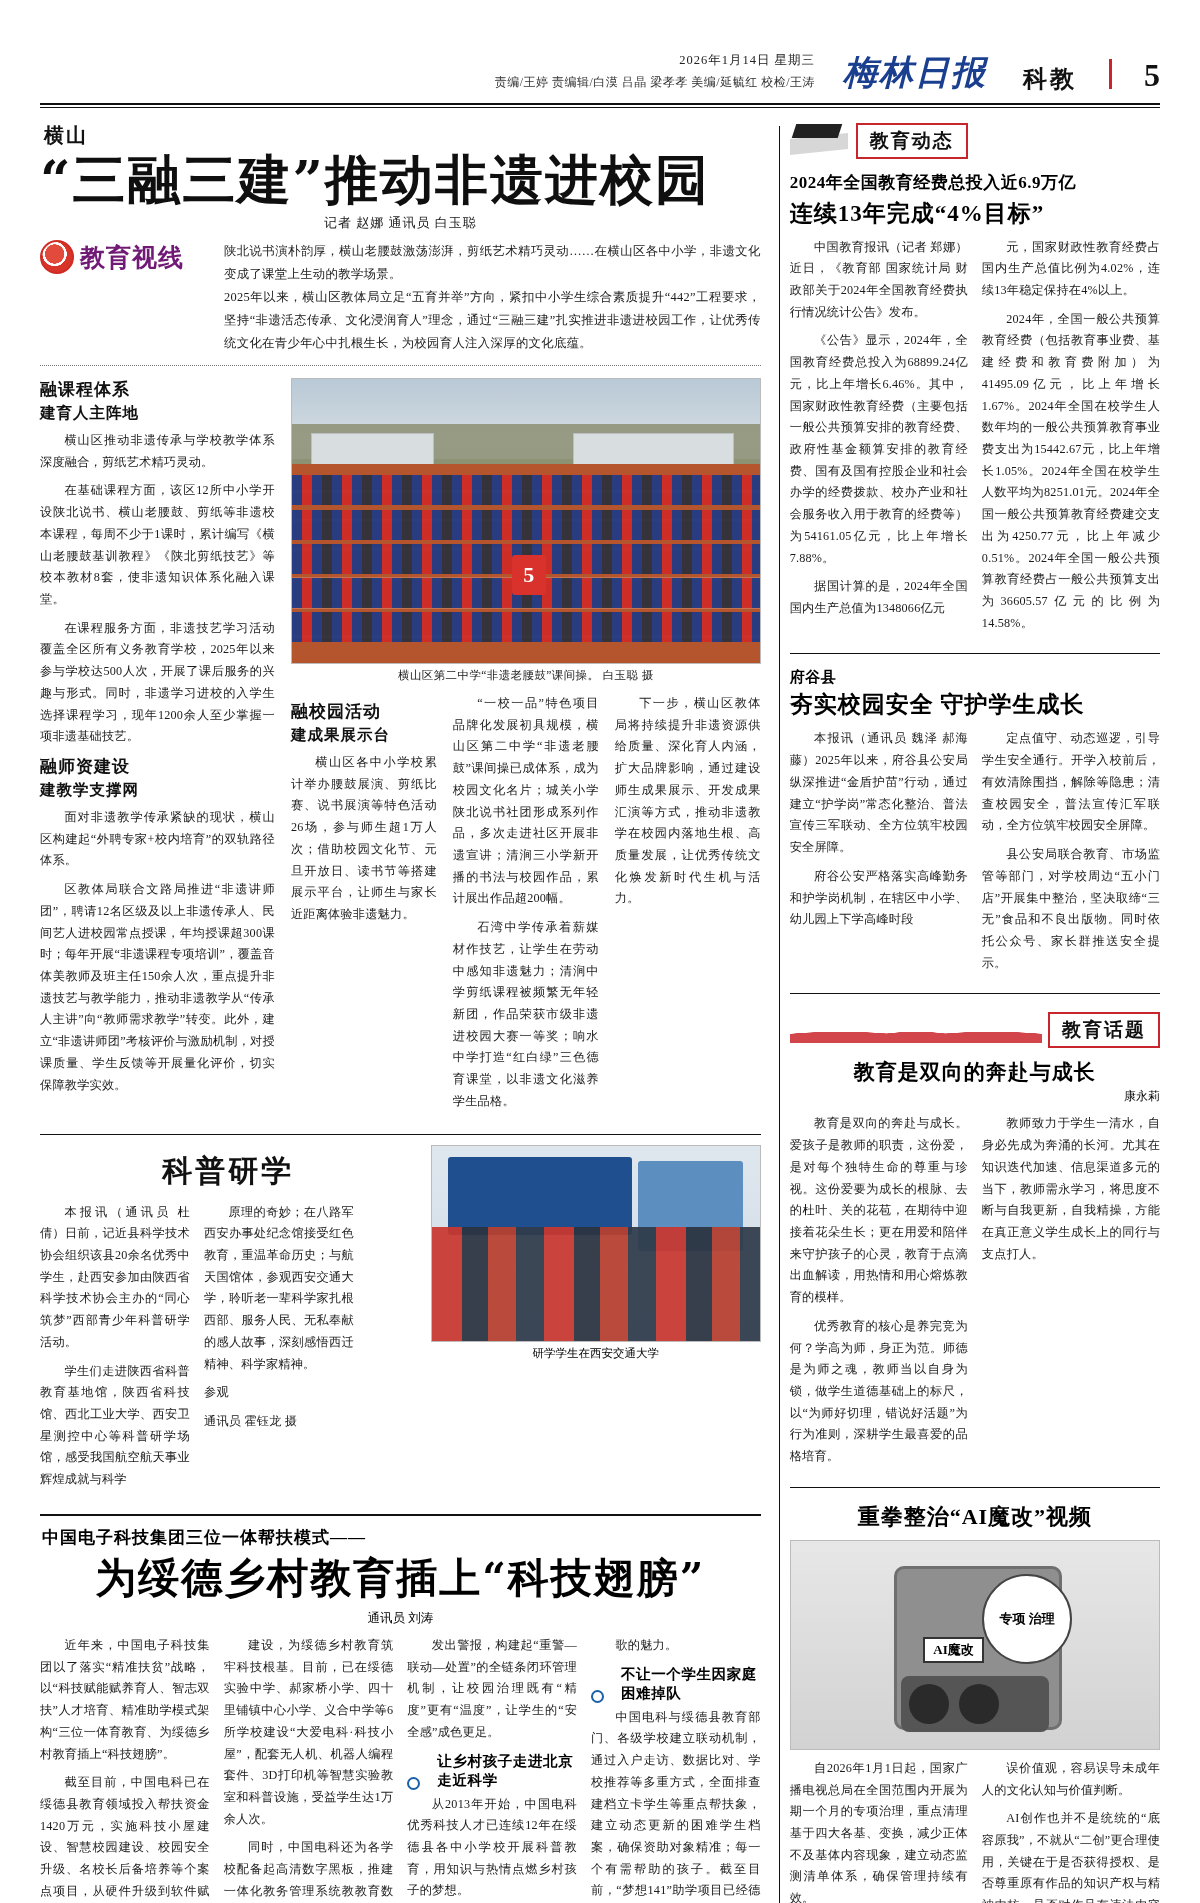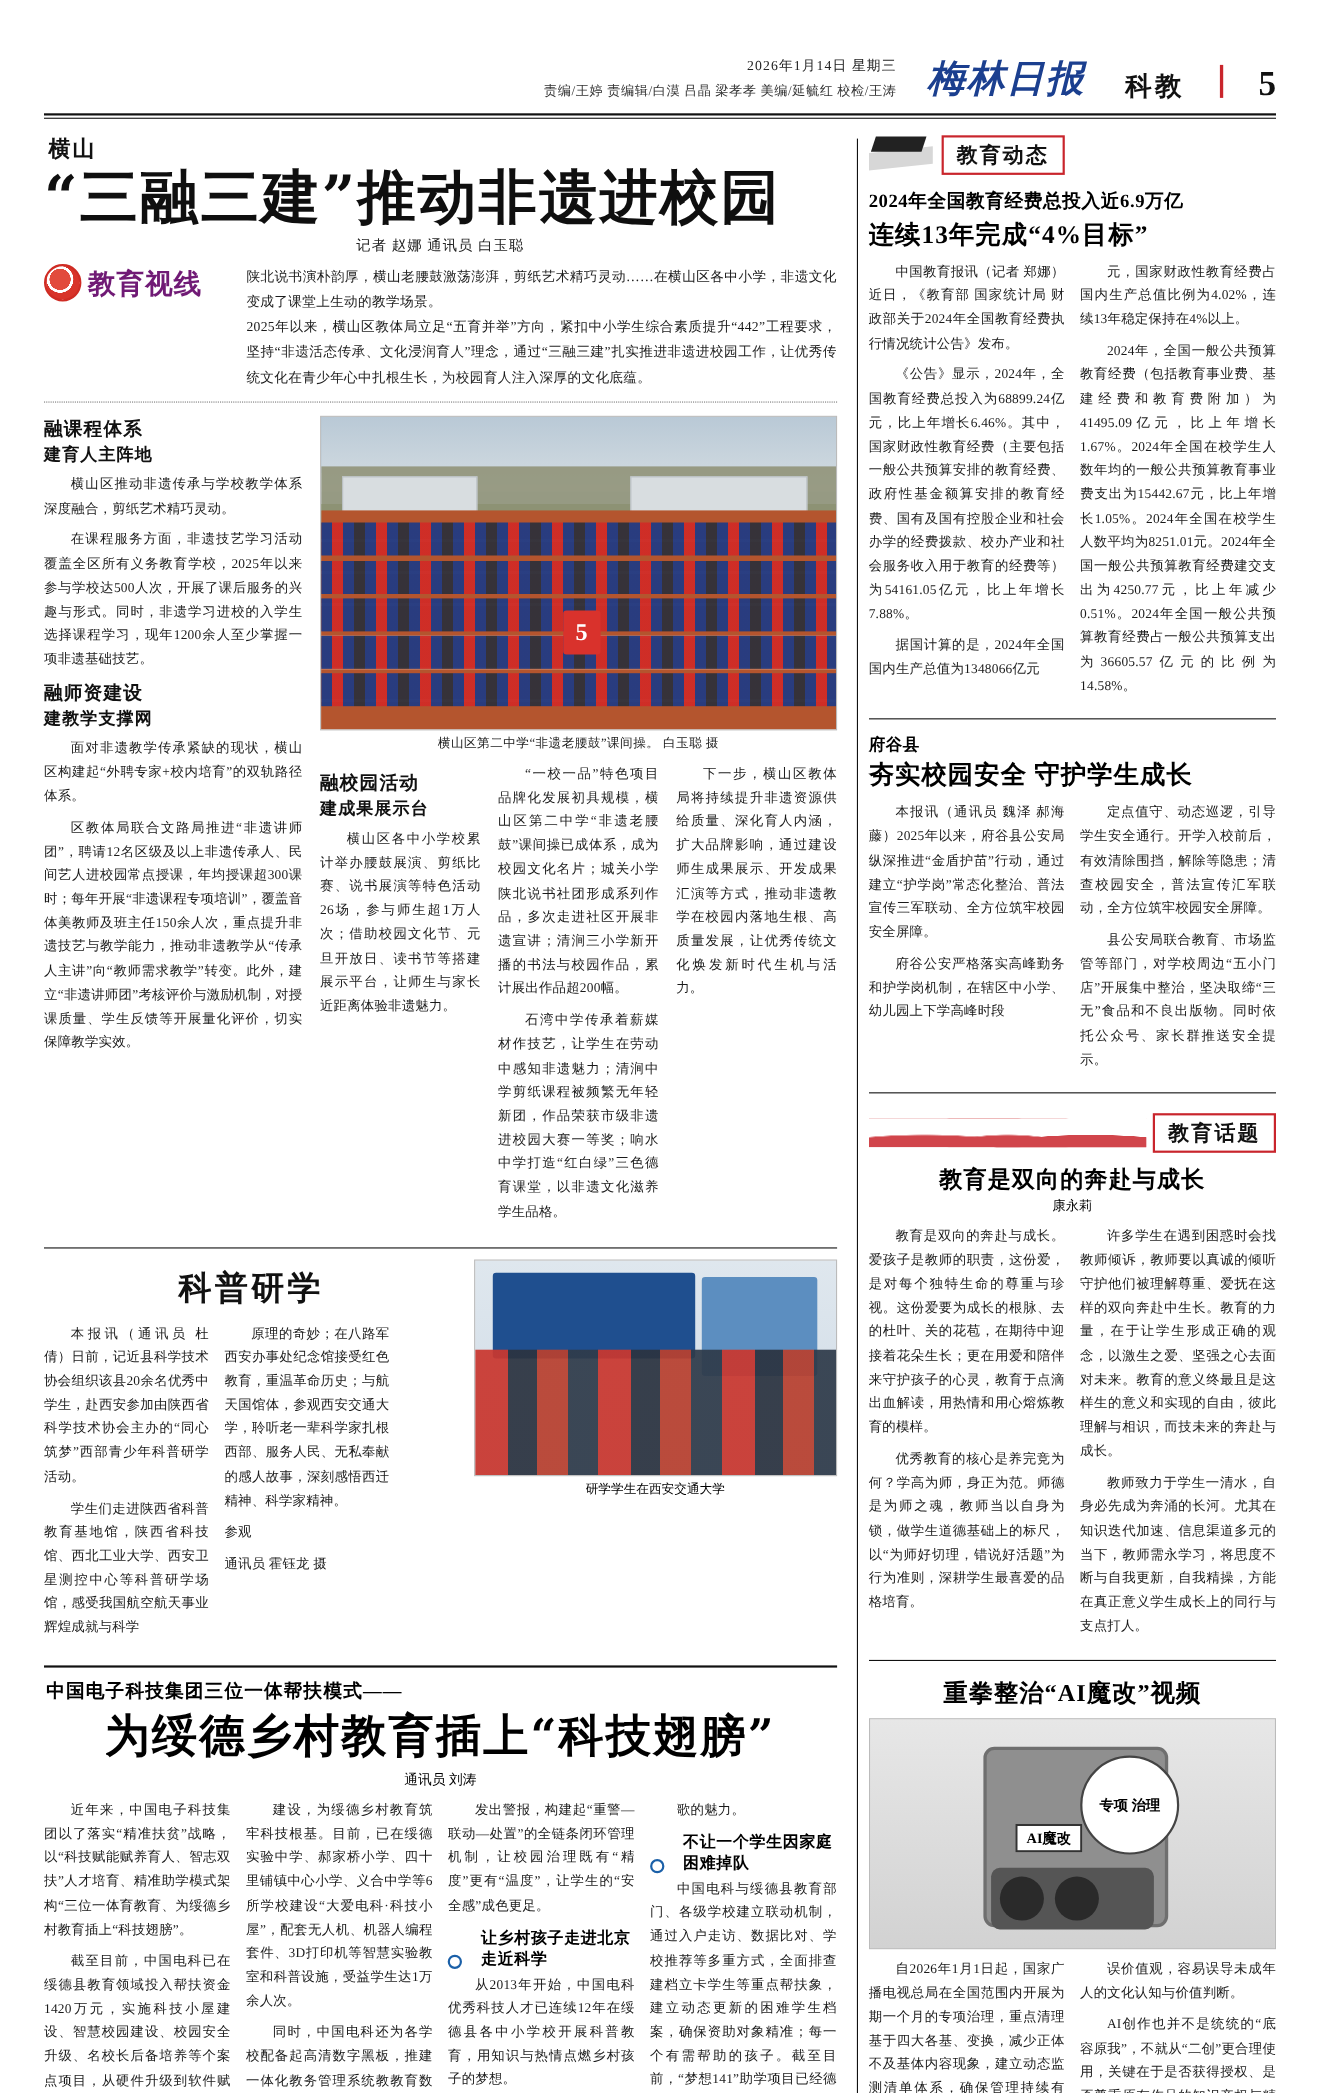--- a/index.html
+++ b/index.html
@@ -228,21 +228,21 @@
     flex:1;height:26px;
     background:
       radial-gradient(ellipse at 20% 100%,#c9252c 0 30%,transparent 31%),
       radial-gradient(ellipse at 50% 100%,#c9252c 0 30%,transparent 31%),
       radial-gradient(ellipse at 80% 100%,#c9252c 0 30%,transparent 31%);
     opacity:.85;
   }
   .r-topic-h{
     font-size:21px;font-weight:bold;text-align:center;letter-spacing:1px;margin:10px 0 2px 0;
   }
-  .r-topic-by{text-align:center;font-size:12px;margin-bottom:8px;}
+  .r-topic-by{text-align:right;font-size:12px;margin-bottom:8px;}
   .r-ai-h{
     font-size:22px;font-weight:bold;text-align:center;letter-spacing:1px;margin:14px 0 8px 0;
   }
   .ai-photo{
     width:100%;height:210px;border:1px solid #bbb;box-sizing:border-box;position:relative;overflow:hidden;
     background:linear-gradient(#e7e7e7,#d2d2d2);
   }
   .ai-photo .phone{
     position:absolute;left:28%;top:12%;width:44%;height:76%;background:#8f8f8f;border-radius:10px;border:3px solid #6f6f6f;
   }
@@ -299,20 +299,21 @@
         </div>
       </div>
       <div class="dotline"></div>
 
       <div class="body-3col">
 
         <div class="bcol">
           <div class="sub-h">融课程体系</div>
           <div class="sub-h2">建育人主阵地</div>
           <p class="t">横山区推动非遗传承与学校教学体系深度融合，剪纸艺术精巧灵动。</p>
+          <p class="t">在基础课程方面，该区12所中小学开设陕北说书、横山老腰鼓、剪纸等非遗校本课程，每周不少于1课时，累计编写《横山老腰鼓基训教程》《陕北剪纸技艺》等校本教材8套，使非遗知识体系化融入课堂。</p>
           <p class="t">在课程服务方面，非遗技艺学习活动覆盖全区所有义务教育学校，2025年以来参与学校达500人次，开展了课后服务的兴趣与形式。同时，非遗学习进校的入学生选择课程学习，现年1200余人至少掌握一项非遗基础技艺。</p>
 
           <div class="sub-h">融师资建设</div>
           <div class="sub-h2">建教学支撑网</div>
           <p class="t">面对非遗教学传承紧缺的现状，横山区构建起“外聘专家+校内培育”的双轨路径体系。</p>
           <p class="t">区教体局联合文路局推进“非遗讲师团”，聘请12名区级及以上非遗传承人、民间艺人进校园常点授课，年均授课超300课时；每年开展“非遗课程专项培训”，覆盖音体美教师及班主任150余人次，重点提升非遗技艺与教学能力，推动非遗教学从“传承人主讲”向“教师需求教学”转变。此外，建立“非遗讲师团”考核评价与激励机制，对授课质量、学生反馈等开展量化评价，切实保障教学实效。</p>
         </div>
 
         <div class="bcol" style="flex:2">
           <div class="photo-wrap">
@@ -464,21 +465,20 @@
       </div>
 
       <div class="r-topic-h">教育是双向的奔赴与成长</div>
       <div class="r-topic-by">康永莉</div>
       <div class="r-2col">
         <div class="c">
           <p class="t">教育是双向的奔赴与成长。爱孩子是教师的职责，这份爱，是对每个独特生命的尊重与珍视。这份爱要为成长的根脉、去的杜叶、关的花苞，在期待中迎接着花朵生长；更在用爱和陪伴来守护孩子的心灵，教育于点滴出血解读，用热情和用心熔炼教育的模样。</p>
           <p class="t">优秀教育的核心是养完竞为何？学高为师，身正为范。师德是为师之魂，教师当以自身为锁，做学生道德基础上的标尺，以“为师好切理，错说好活题”为行为准则，深耕学生最喜爱的品格培育。</p>
         </div>
         <div class="c">
-          <p class="t">许多学生在遇到困惑时会找教师倾诉，教师要以真诚的倾听守护他们被理解尊重、爱抚在这样的双向奔赴中生长。教育的力量，在于让学生形成正确的观念，以激生之爱、坚强之心去面对未来。教育的意义终最且是这样生的意义和实现的自由，彼此理解与相识，而技未来的奔赴与成长。</p>
           <p class="t">教师致力于学生一清水，自身必先成为奔涌的长河。尤其在知识迭代加速、信息渠道多元的当下，教师需永学习，将思度不断与自我更新，自我精操，方能在真正意义学生成长上的同行与支点打人。</p>
         </div>
       </div>
 
       <div class="r-rule"></div>
 
       <div class="r-ai-h">重拳整治“AI魔改”视频</div>
       <div class="ai-photo">
         <div class="phone"></div>
         <div class="bubble">专项

